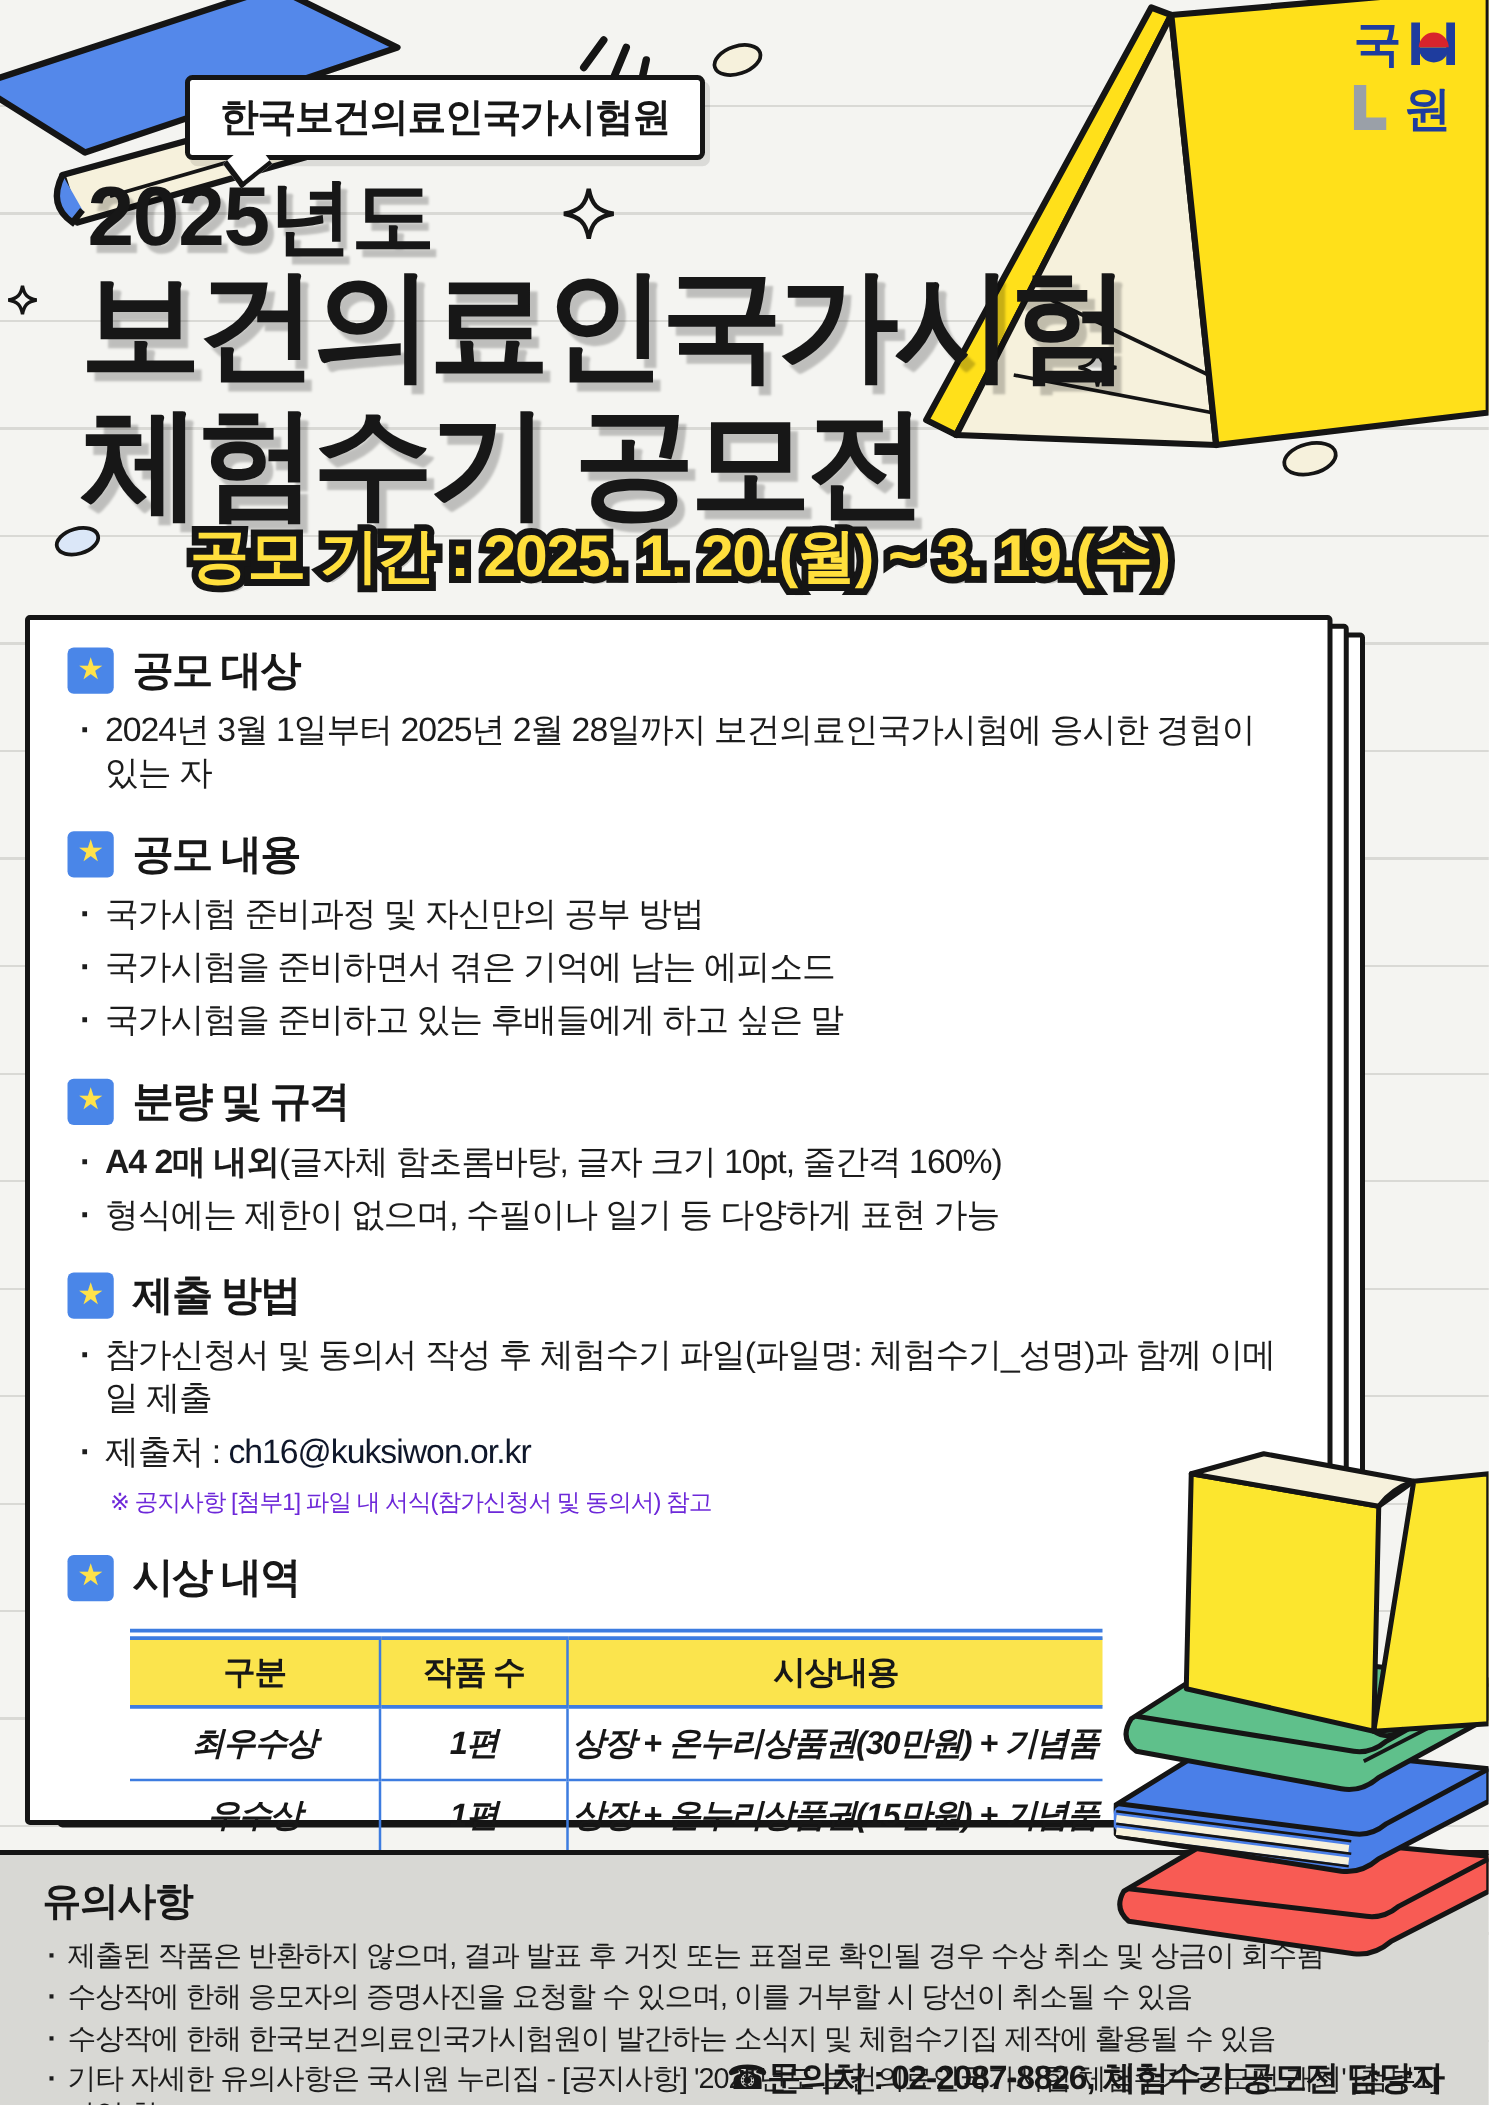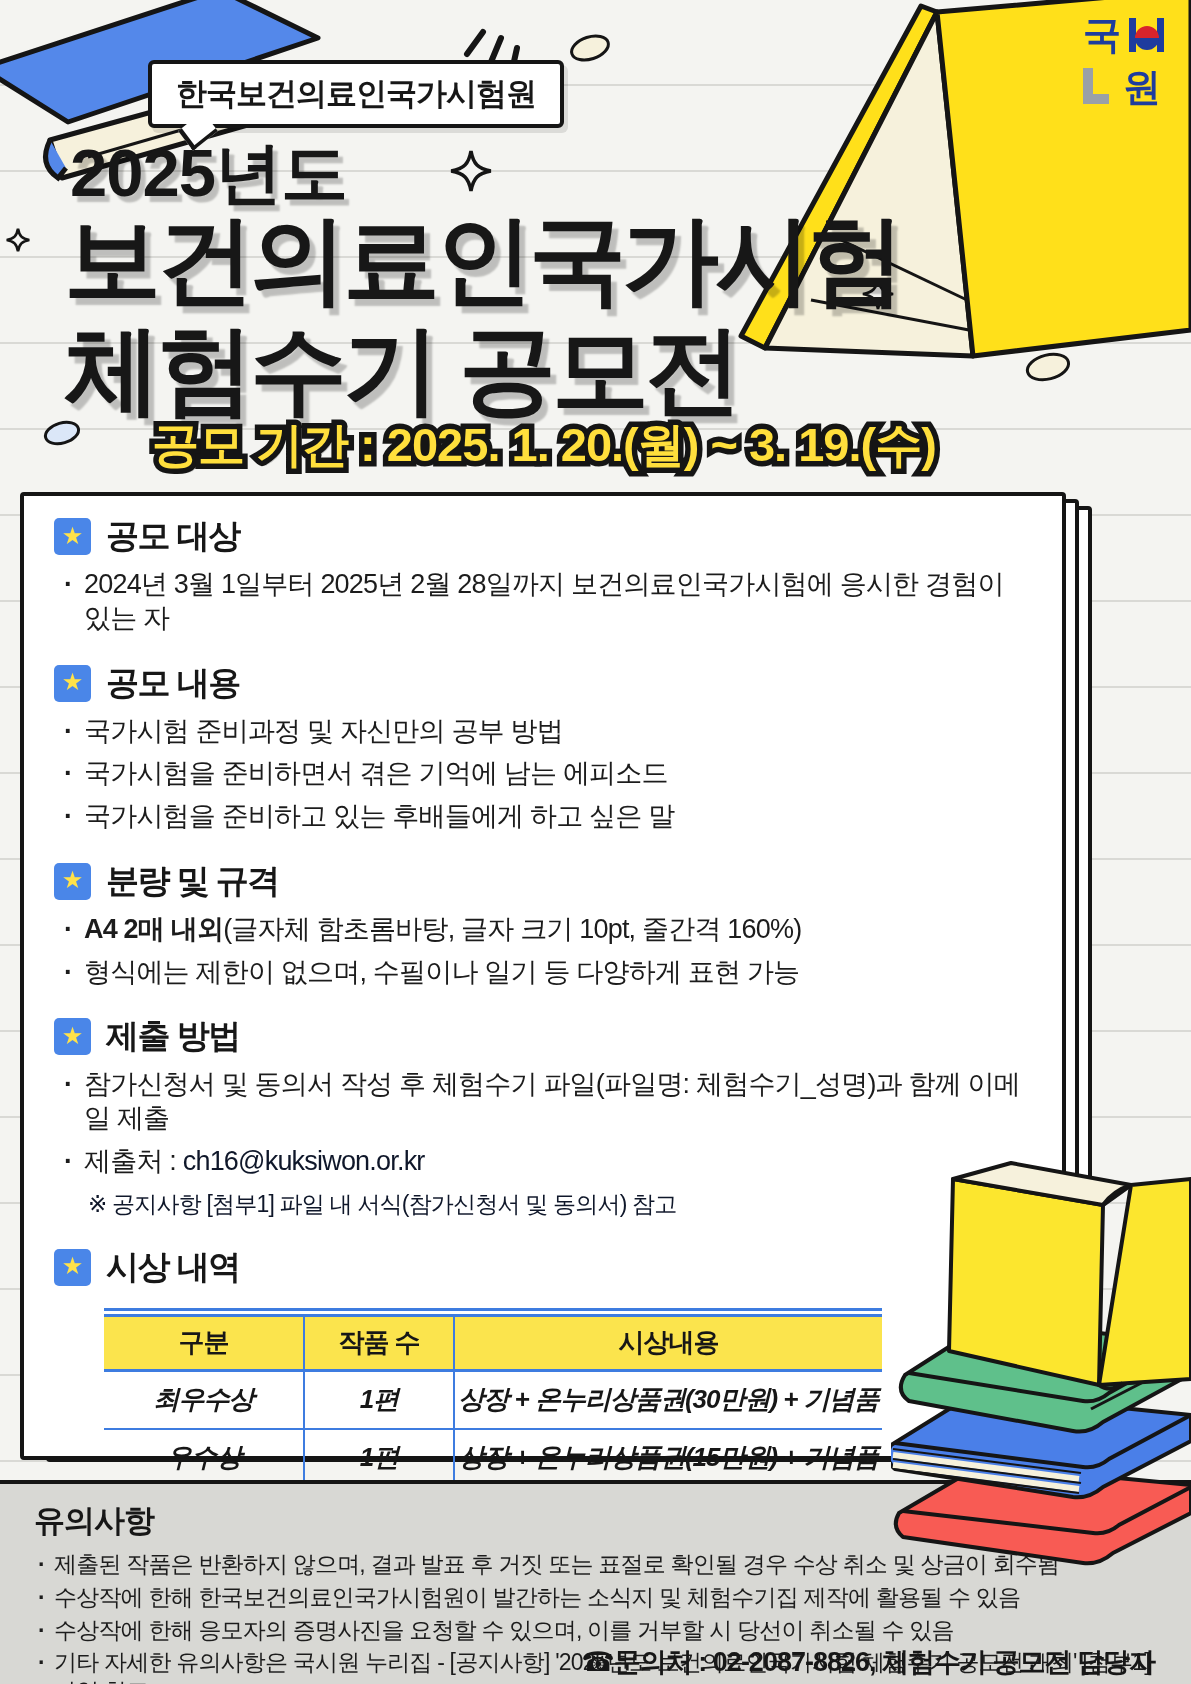--- a/index.html
+++ b/index.html
@@ -70,21 +70,21 @@
   .sec-icon .star{ color:#ffe24a; font-size:24px; line-height:1; transform:translateY(-1px); }
   .sec-title{ margin:0; font-size:33px; font-weight:900; letter-spacing:-1.5px; }
 
   .bullet{
     position:relative; margin:9px 0 0 8px; padding-left:22px;
     font-size:27px; letter-spacing:-0.8px; line-height:1.25; color:#1c1c1c;
   }
   .bullet::before{ content:"·"; position:absolute; left:2px; font-weight:900; }
   .bullet b{ font-weight:800; }
   .email{ color:#0f172a; font-weight:400; }
-  .sub-note{ margin:10px 0 0 34px; font-size:23px; letter-spacing:-0.8px; color:#0f172a; }
+  .sub-note{ margin:10px 0 0 34px; font-size:19px; letter-spacing:-0.8px; color:#6d28d9; }
 
   .mt-sec{ margin-top:25px; }
 
   
   .table-wrap{ margin:18px 0 0 50px; width:778px; border-top:3px solid #3d7ce0; padding-top:3px; }
   table.awards{ width:100%; border-collapse:collapse; table-layout:fixed; }
   table.awards col.c1{ width:200px; } table.awards col.c2{ width:150px; }
   table.awards th{
     background:#fbe44d; font-size:26px; font-weight:800; padding:8px 0 9px;
     border-top:3px solid #3d7ce0; border-bottom:3px solid #3d7ce0; letter-spacing:-1px;
@@ -296,17 +296,17 @@
   <polygon points="62,86 212,112 208,292 58,258" fill="#fce62e" stroke="#151515" stroke-width="4" stroke-linejoin="round"></polygon>
   <polygon points="62,86 120,70 240,92 212,112" fill="#f6f1dc" stroke="#151515" stroke-width="4" stroke-linejoin="round"></polygon>
   <polygon points="240,92 300,86 300,286 208,292" fill="#fce62e" stroke="#151515" stroke-width="4" stroke-linejoin="round"></polygon>
   <path d="M212,112 q10,-14 28,-20" fill="none" stroke="#151515" stroke-width="4"></path>
   <path d="M208,292 q12,8 24,-2" fill="none" stroke="#151515" stroke-width="4"></path>
 </svg>
 
 <div class="footer">
   <h3 class="footer-title">유의사항</h3>
   <div class="bullet">제출된 작품은 반환하지 않으며, 결과 발표 후 거짓 또는 표절로 확인될 경우 수상 취소 및 상금이 회수됨</div>
+  <div class="bullet">수상작에 한해 응모자의 증명사진을 요청할 수 있으며, 이를 거부할 시 당선이 취소될 수 있음</div>
   <div class="bullet">수상작에 한해 한국보건의료인국가시험원이 발간하는 소식지 및 체험수기집 제작에 활용될 수 있음</div>
-  <div class="bullet">수상작에 한해 응모자의 증명사진을 요청할 수 있으며, 이를 거부할 시 당선이 취소될 수 있음</div>
   <div class="bullet">기타 자세한 유의사항은 국시원 누리집 - [공지사항] '2025년도 보건의료인국가시험 체험수기 공모전 개최' [첨부1] 파일 참고</div>
   <div class="footer-contact">☎문의처 : 02-2087-8826, 체험수기 공모전 담당자</div>
 </div>
 
 </body></html>

